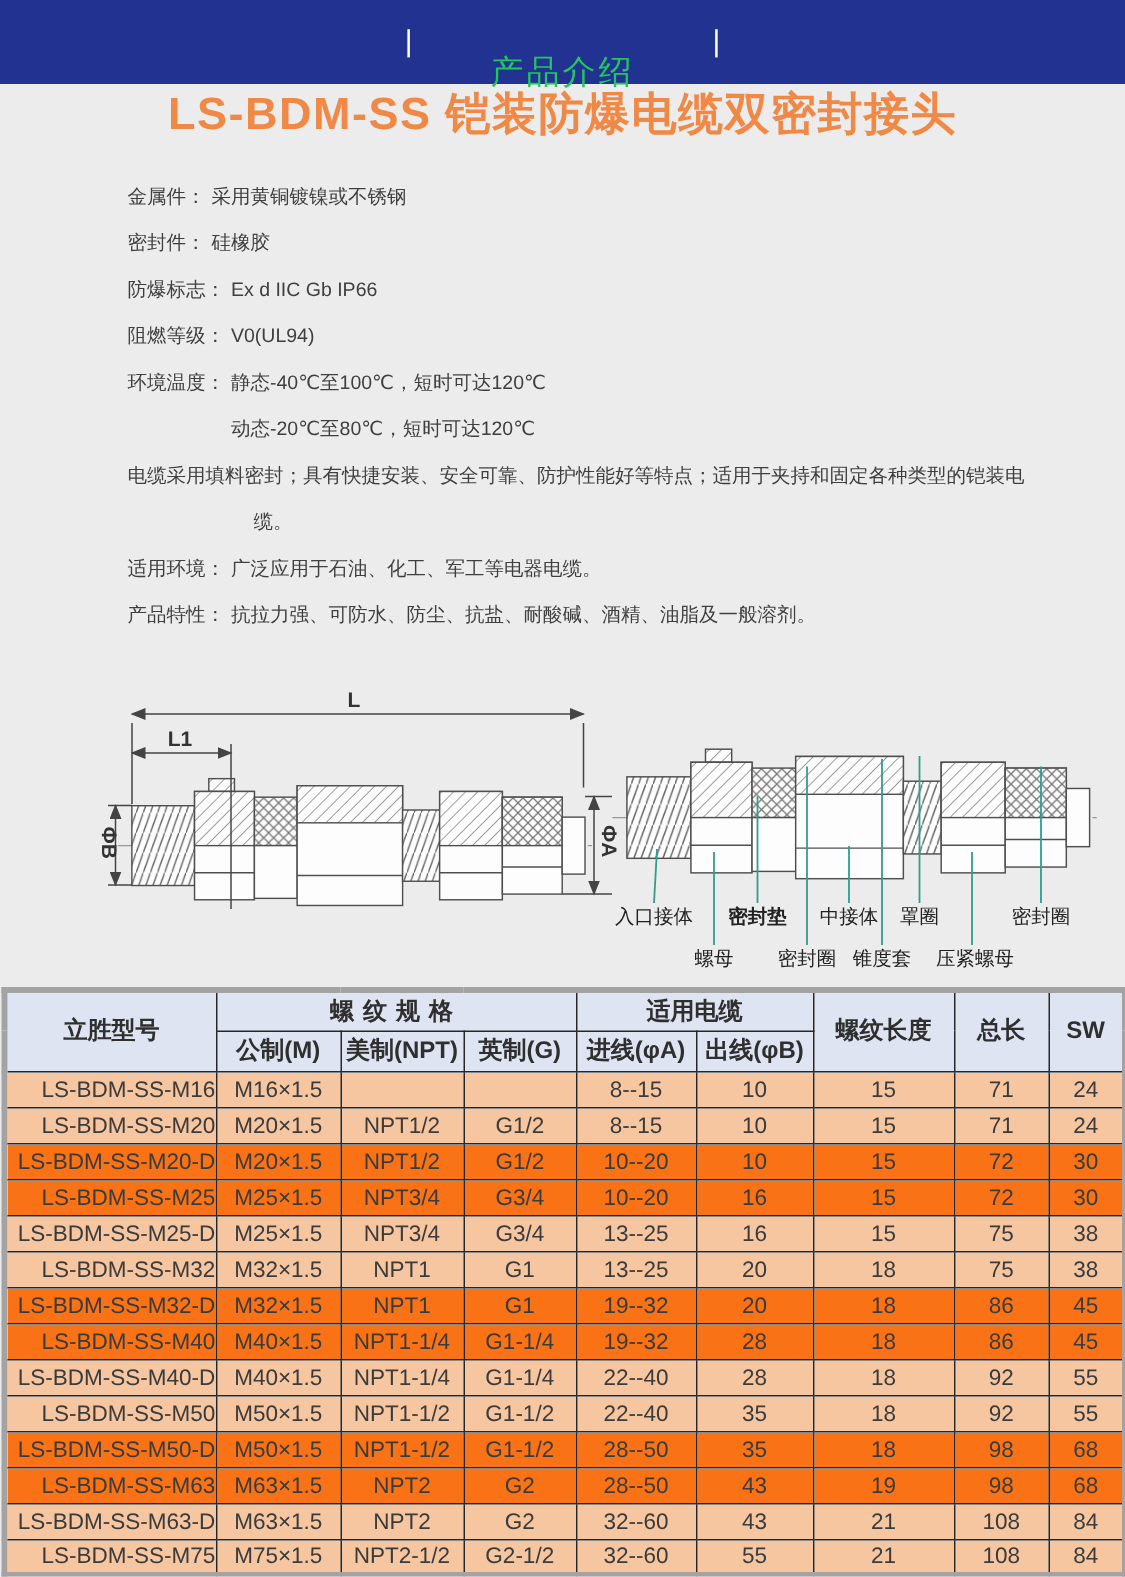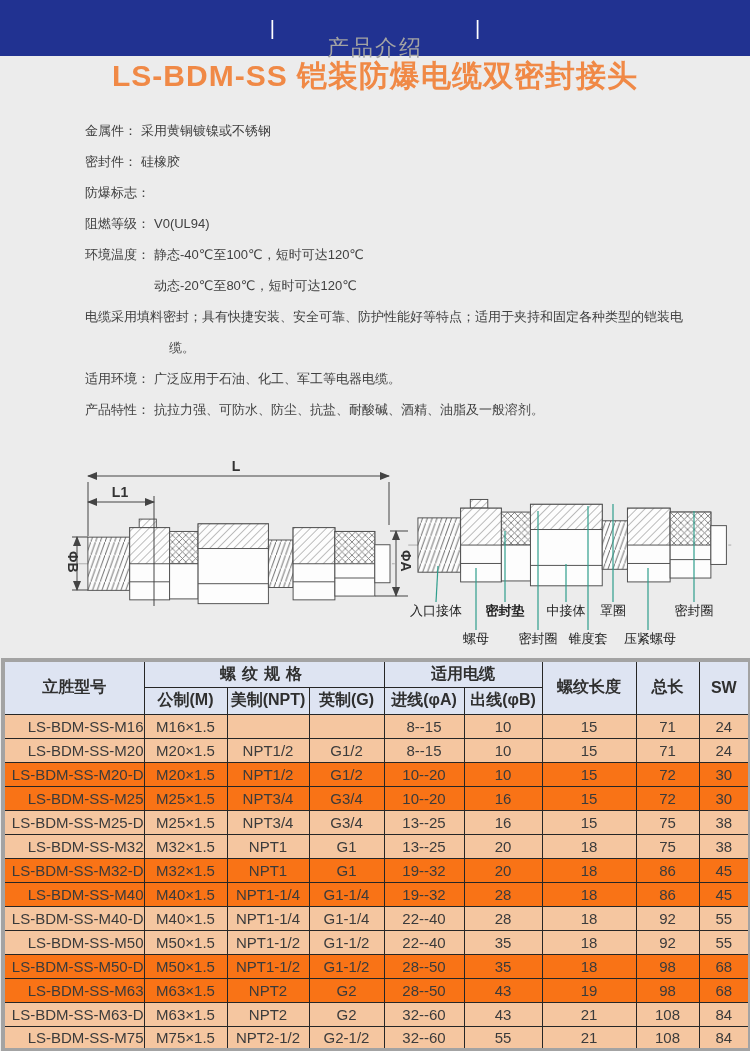--- a/index.html
+++ b/index.html
@@ -2,21 +2,21 @@
 <html><head>
 <meta charset="utf-8">
 <style>
   * { margin:0; padding:0; box-sizing:border-box; }
   html,body { width:750px; height:1051px; overflow:hidden; }
   body { background:#ececec; font-family:"Liberation Sans","DejaVu Sans",sans-serif; color:#3f3f3f; }
 
   
   .topbar { height:56px; background:#213291; display:flex; align-items:center; justify-content:center; gap:52px; }
   .topbar .bar { color:#ffffff; font-size:20px; font-weight:300; }
-  .topbar .label { color:#a3a3a3; font-size:22px; font-weight:500; letter-spacing:2px;margin-top:40px; }
+  .topbar .label { color:#22c55e; font-size:22px; font-weight:500; letter-spacing:2px;margin-top:40px; }
 
   
   .title-wrap { height:54px; display:flex; align-items:flex-start; justify-content:center; }
   .page-title { color:#f08946; font-size:30px; font-weight:600; letter-spacing:1px; }
 
   
   .specs { height:342px; padding:5px 58px 0 85px; font-size:13px; line-height:31px; }
   .spec-row { display:flex; }
   .spec-label { white-space:nowrap; margin-right:4px; }
   .spec-text { flex:1; }
@@ -101,20 +101,21 @@
   <div class="spec-row">
     <span class="spec-label">金属件：</span>
     <span class="spec-text">采用黄铜镀镍或不锈钢</span>
   </div>
   <div class="spec-row">
     <span class="spec-label">密封件：</span>
     <span class="spec-text">硅橡胶</span>
   </div>
   <div class="spec-row">
     <span class="spec-label">防爆标志：</span>
+    <span class="spec-text">Ex d IIC Gb IP66</span>
   </div>
   <div class="spec-row">
     <span class="spec-label">阻燃等级：</span>
     <span class="spec-text">V0(UL94)</span>
   </div>
   <div class="spec-row">
     <span class="spec-label">环境温度：</span>
     <span class="spec-text">
       <div>静态-40℃至100℃，短时可达120℃</div>
       <div>动态-20℃至80℃，短时可达120℃</div>

